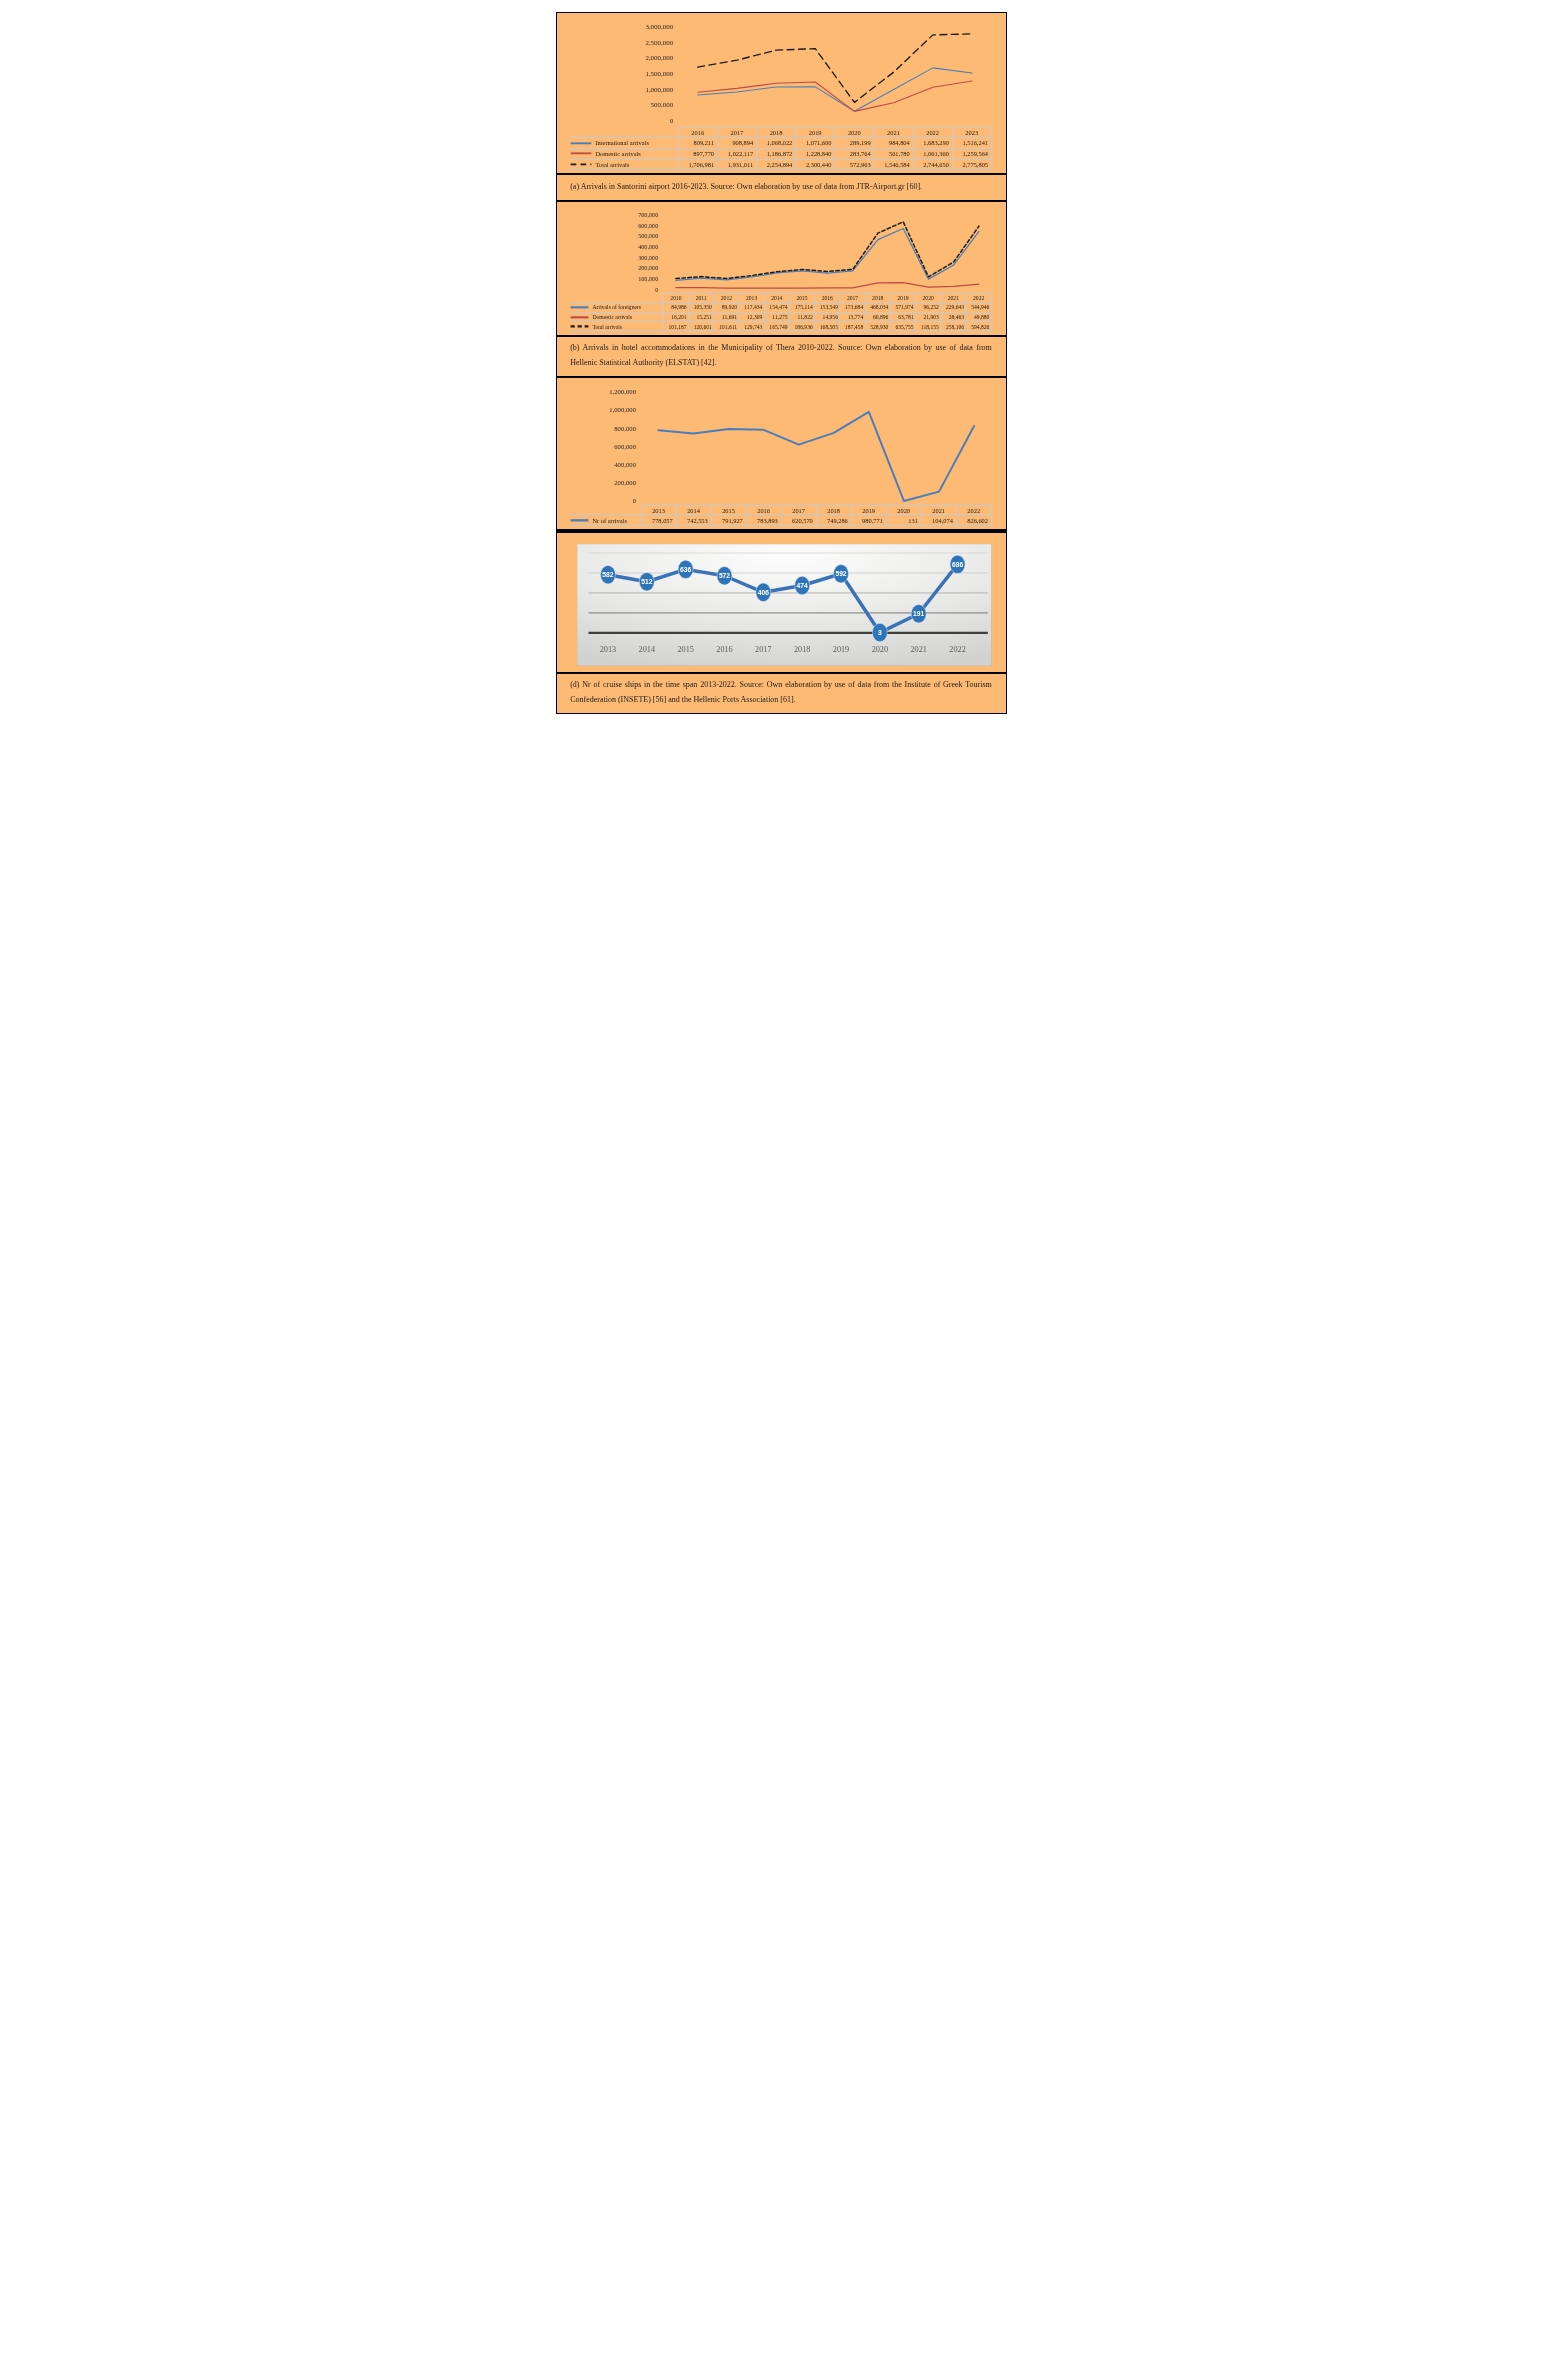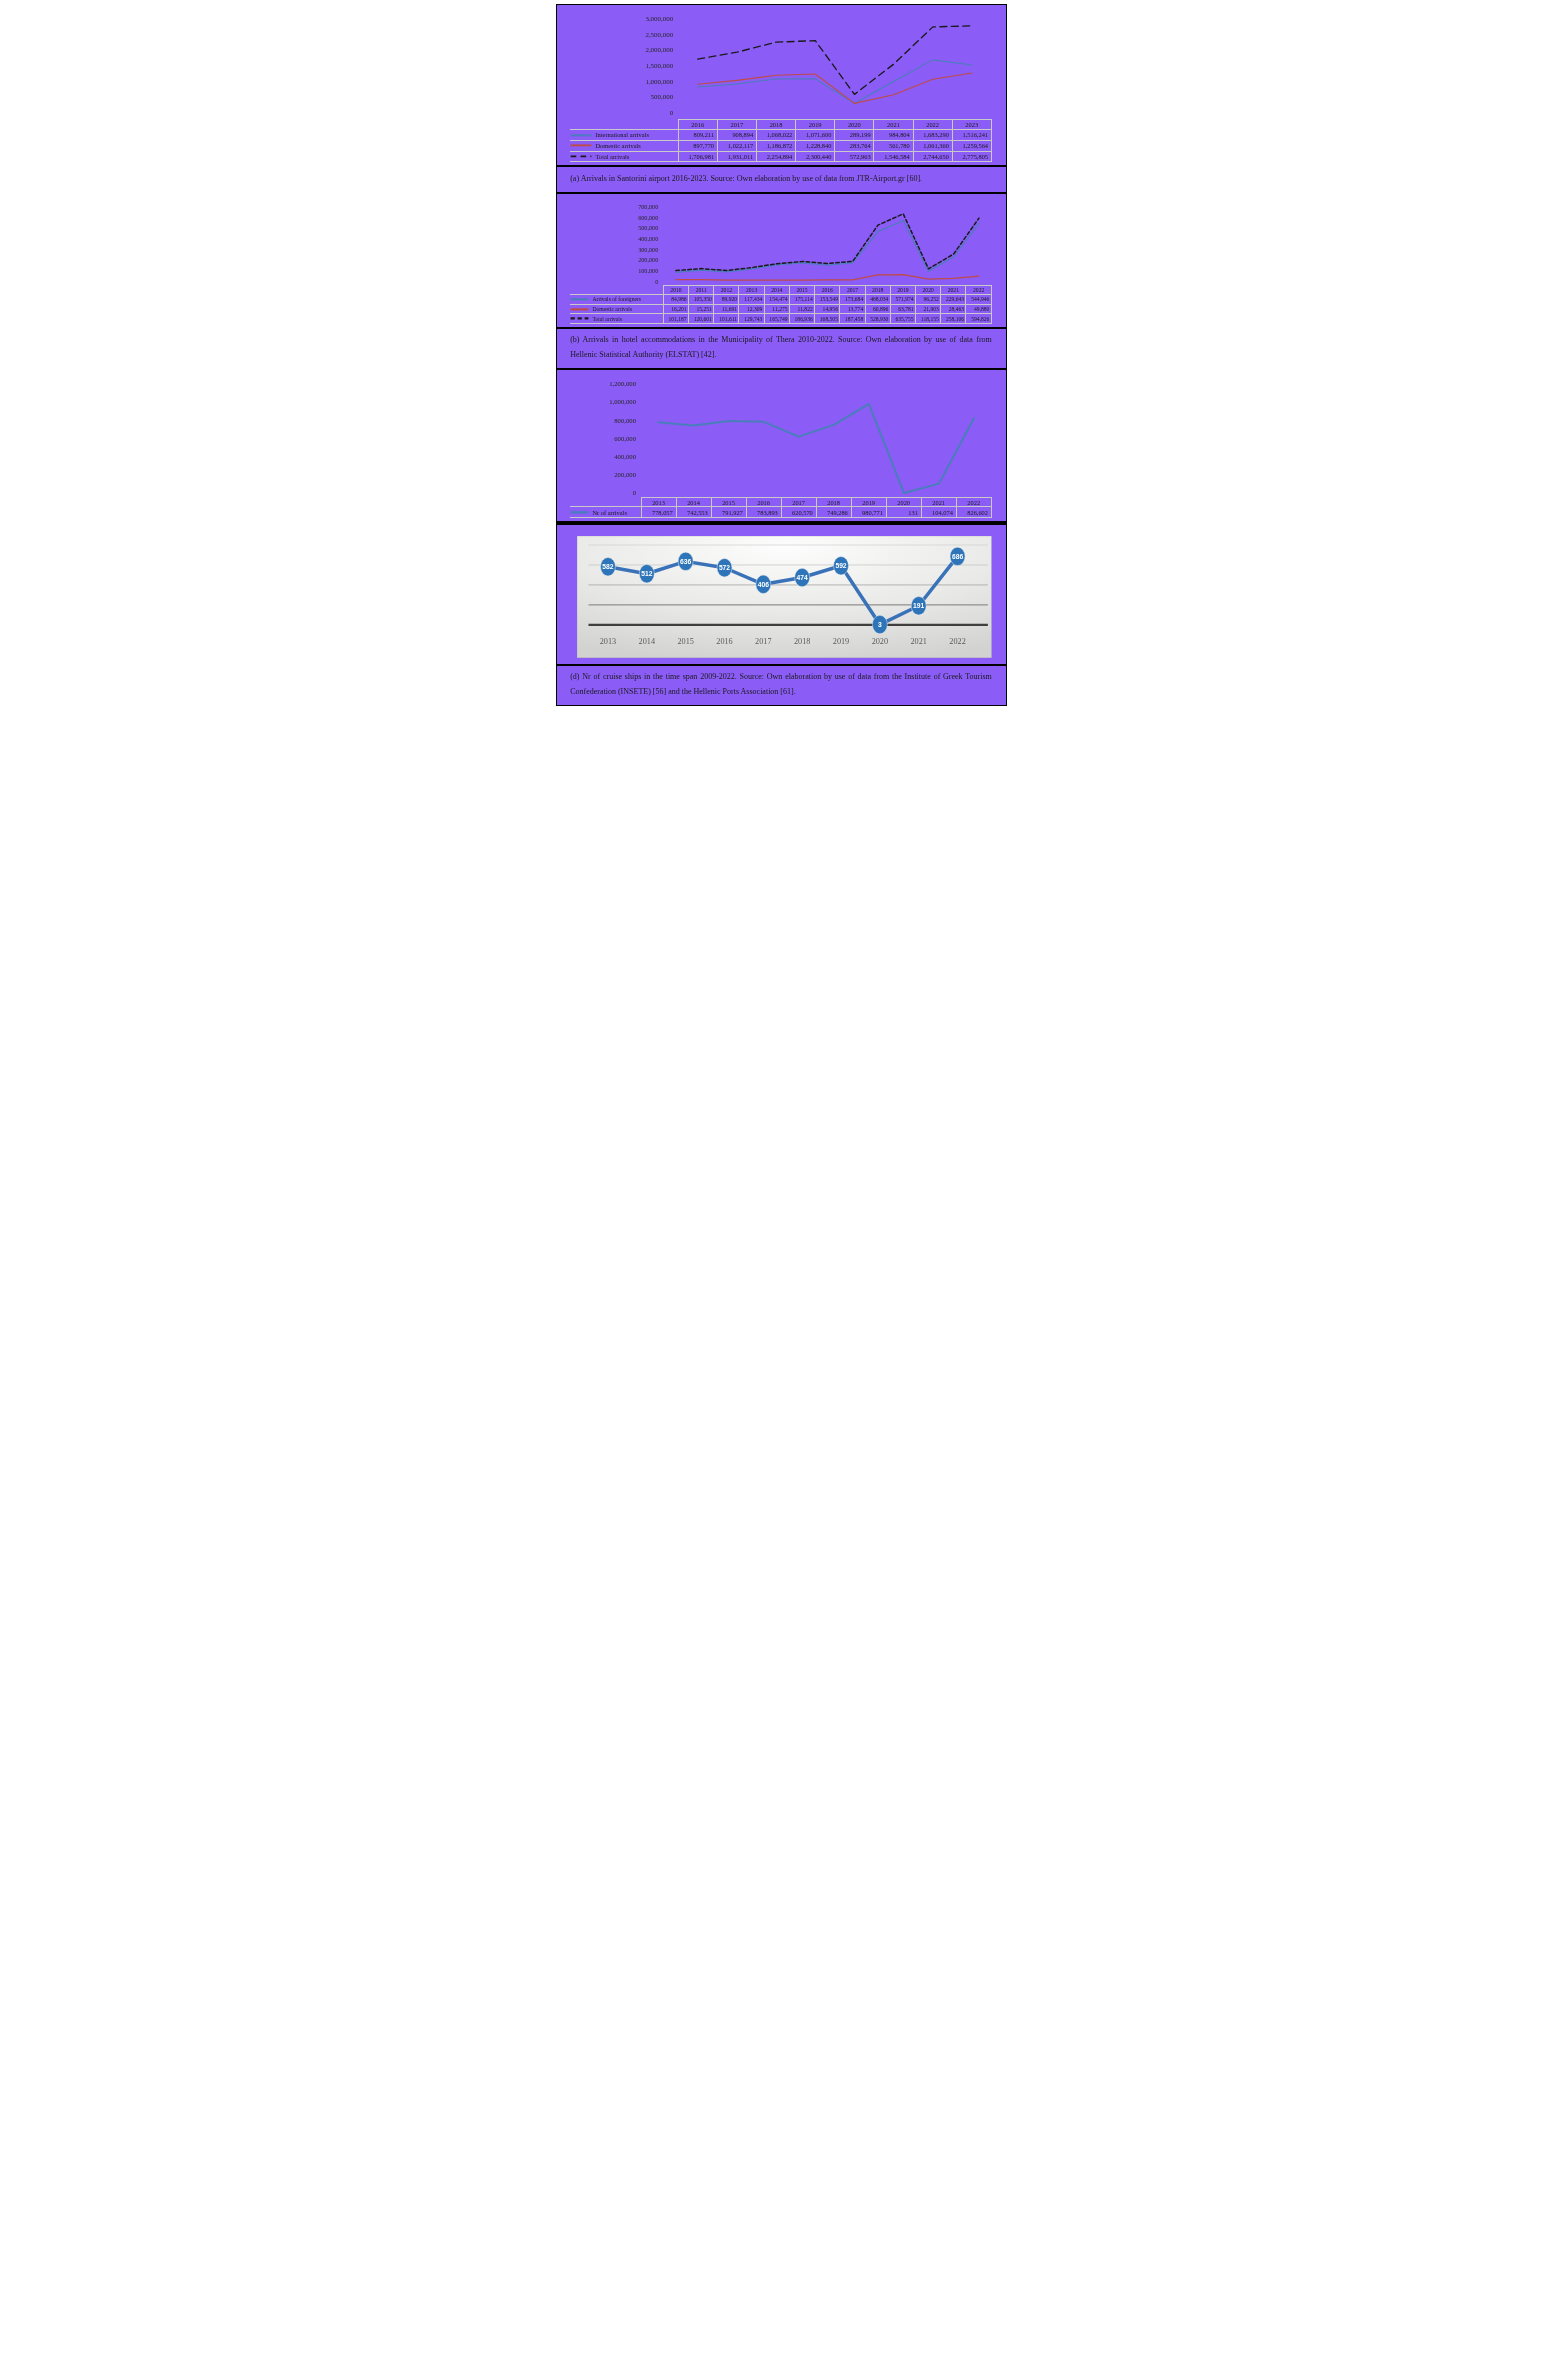--- a/index.html
+++ b/index.html
@@ -1,16 +1,16 @@
 <!DOCTYPE html>
 <html style="font-size:7.6px"><head>
 <meta charset="utf-8">
 <style>
   html,body{margin:0;padding:0;background:#ffffff;}
-  .figure{width:449px;margin:4px auto;border:1.4px solid #000;background:#8b5cf6;
+  .figure{width:449px;margin:12px auto;border:1.4px solid #000;background:#fdba74;
           font-family:"Liberation Serif",serif;color:#1a1a1a;}
   .sep{height:1.9px;background:#000;}
   .chart-section{padding:7.6px 13.7px 2.8px 13.7px;}
   .chart-svg{display:block;width:100%;height:auto;}
   
   table.dtable{width:100%;border-collapse:collapse;table-layout:fixed;
                font-family:"Liberation Serif",serif;color:#1a1a1a;}
   .dtable th,.dtable td{font-weight:normal;white-space:nowrap;overflow:hidden;}
   .dtable th.corner{border:none;}
   .dtable th.year{text-align:center;border:0.5px solid #c9c9c9;padding:0.9px 0;}
@@ -372,16 +372,16 @@
           <text x="373.2" y="216" text-anchor="middle" fill="#595959" font-family="&quot;Liberation Serif&quot;,serif" font-size="16.5">2017</text>
           <text x="451" y="216" text-anchor="middle" fill="#595959" font-family="&quot;Liberation Serif&quot;,serif" font-size="16.5">2018</text>
           <text x="528.8" y="216" text-anchor="middle" fill="#595959" font-family="&quot;Liberation Serif&quot;,serif" font-size="16.5">2019</text>
           <text x="606.6" y="216" text-anchor="middle" fill="#595959" font-family="&quot;Liberation Serif&quot;,serif" font-size="16.5">2020</text>
           <text x="684.4" y="216" text-anchor="middle" fill="#595959" font-family="&quot;Liberation Serif&quot;,serif" font-size="16.5">2021</text>
           <text x="762.1999999999999" y="216" text-anchor="middle" fill="#595959" font-family="&quot;Liberation Serif&quot;,serif" font-size="16.5">2022</text>
         </svg>
     </div>
   </div>
   <div class="sep"></div>
-  <div class="caption">(d) Nr of cruise ships in the time span 2009-2022. Source: Own elaboration by use of data from the Institute of Greek Tourism Confederation (INSETE) [56] and the Hellenic Ports Association [61].</div>
+  <div class="caption">(d) Nr of cruise ships in the time span 2013-2022. Source: Own elaboration by use of data from the Institute of Greek Tourism Confederation (INSETE) [56] and the Hellenic Ports Association [61].</div>
 
 </div>
 
 
 </body></html>

